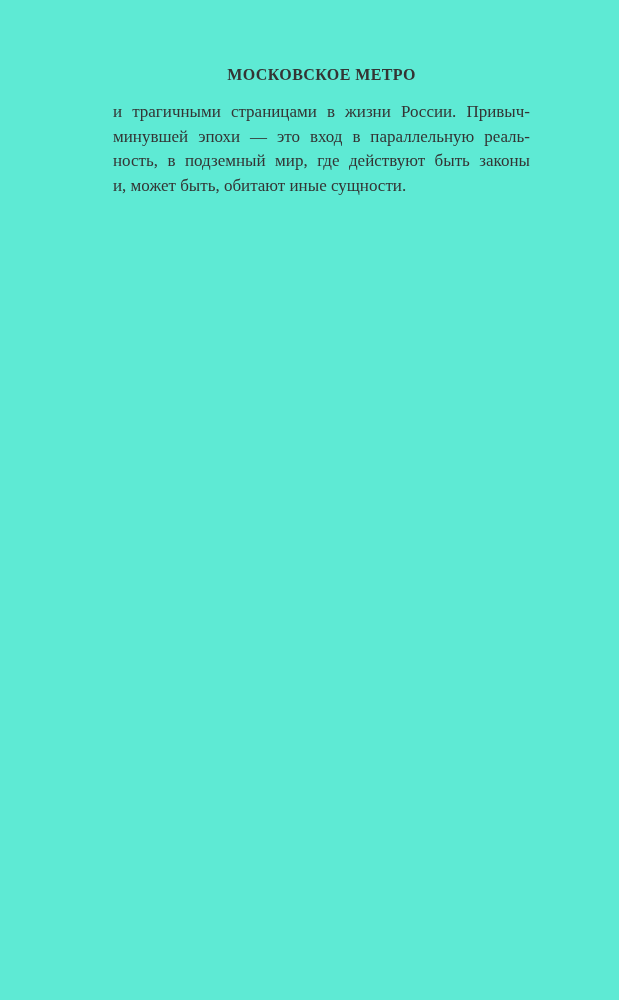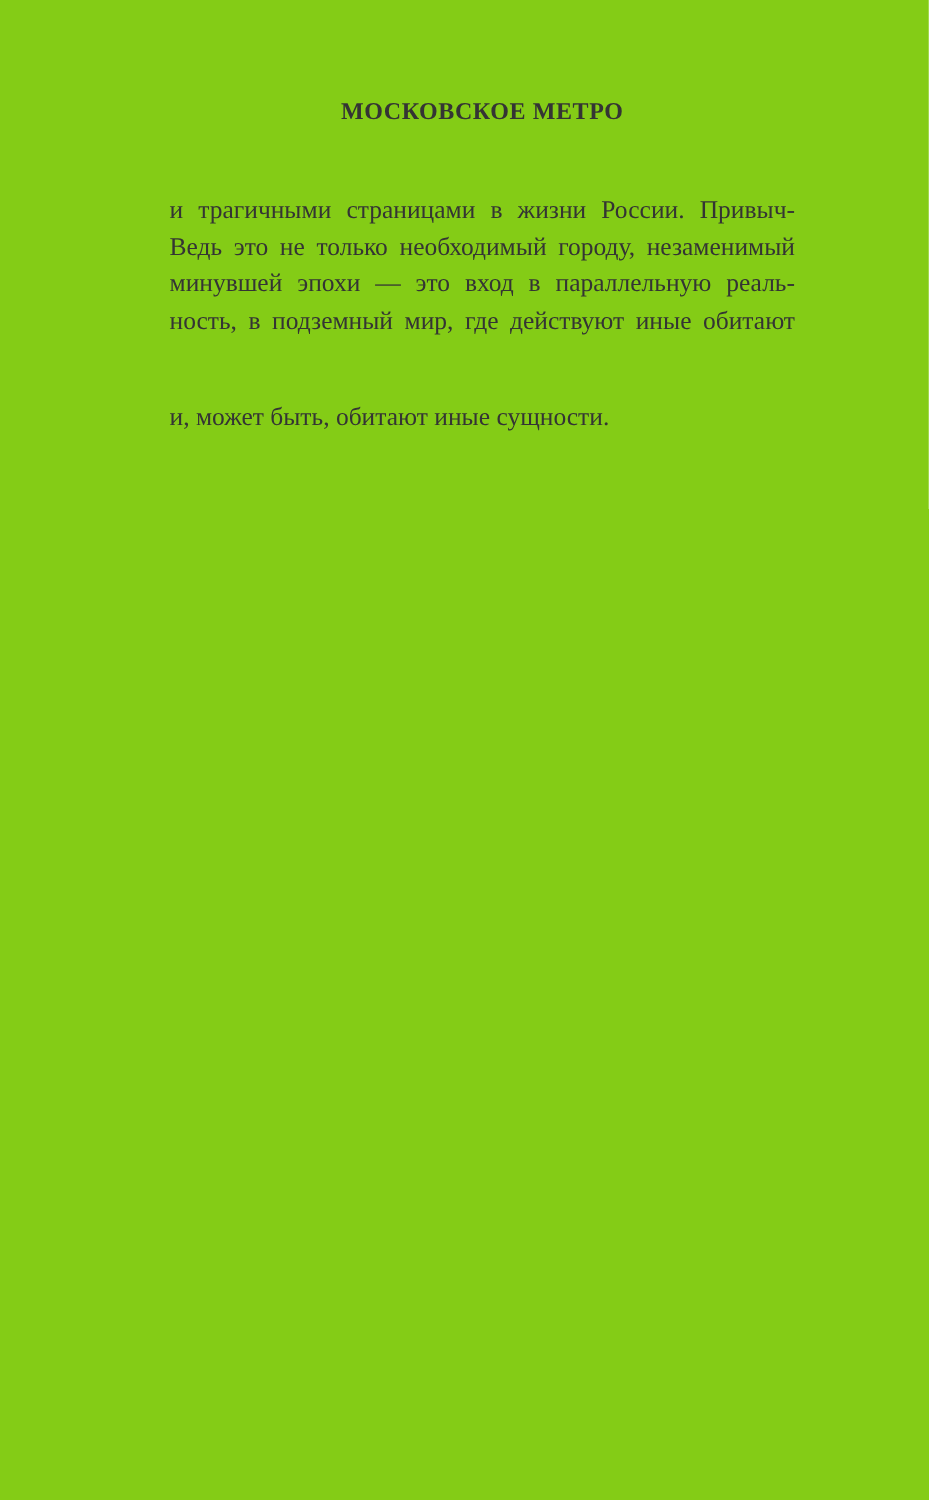--- a/index.html
+++ b/index.html
@@ -27,45 +27,43 @@
     width: 417px;
     text-align: center;
     font-size: 16px;
     font-weight: 700;
     letter-spacing: 0.4px;
     line-height: 22px;
     white-space: nowrap;
   }
   .paragraph {
     position: absolute;
-    top: 128px;
+    top: 100px;
     left: 113px;
     width: 417px;
   }
   .text-line {
     font-size: 17px;
     line-height: 24.5px;
     text-align: justify;
     text-align-last: justify;
     white-space: normal;
     overflow: hidden;
     height: 24.5px;
   }
   .text-line.last-line {
     text-align: center;
     text-align-last: left;
-    margin-top: 40px;
   }
 </style>
 </head>
 <body style="background: rgb(255, 255, 255);">
 
-<div class="book-page" style="background: #84cc16; color: rgb(52, 52, 52);">
+<div class="book-page" style="background: #5eead4; color: rgb(52, 52, 52);">
   <div class="running-head">МОСКОВСКОЕ МЕТРО</div>
 
   <div class="paragraph">
     <div class="text-line">и трагичными страницами в жизни России. Привыч-</div>
-    <div class="text-line">Ведь это не только необходимый городу, незаменимый</div>
     <div class="text-line">минувшей эпохи — это вход в параллельную реаль-</div>
-    <div class="text-line">ность, в подземный мир, где действуют иные обитают</div>
+    <div class="text-line">ность, в подземный мир, где действуют быть законы</div>
     <div class="text-line last-line">и, может быть, обитают иные сущности.</div>
   </div>
 </div>
 
 </body></html>

